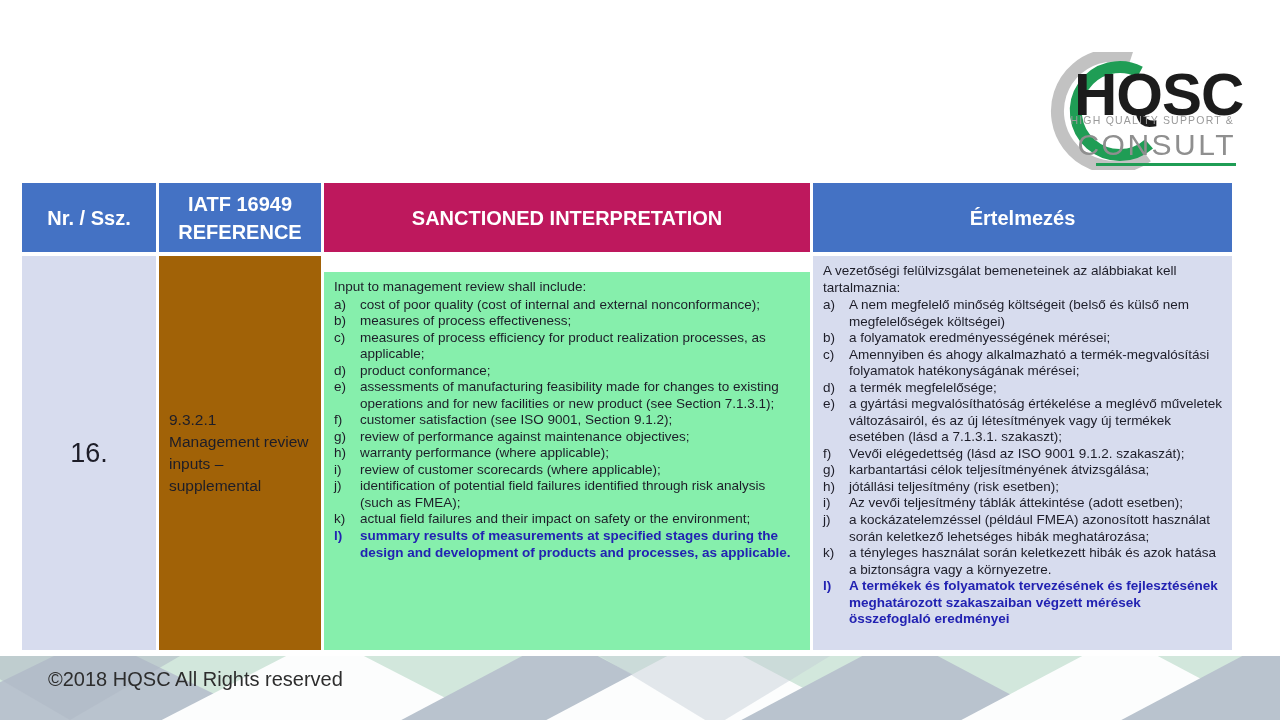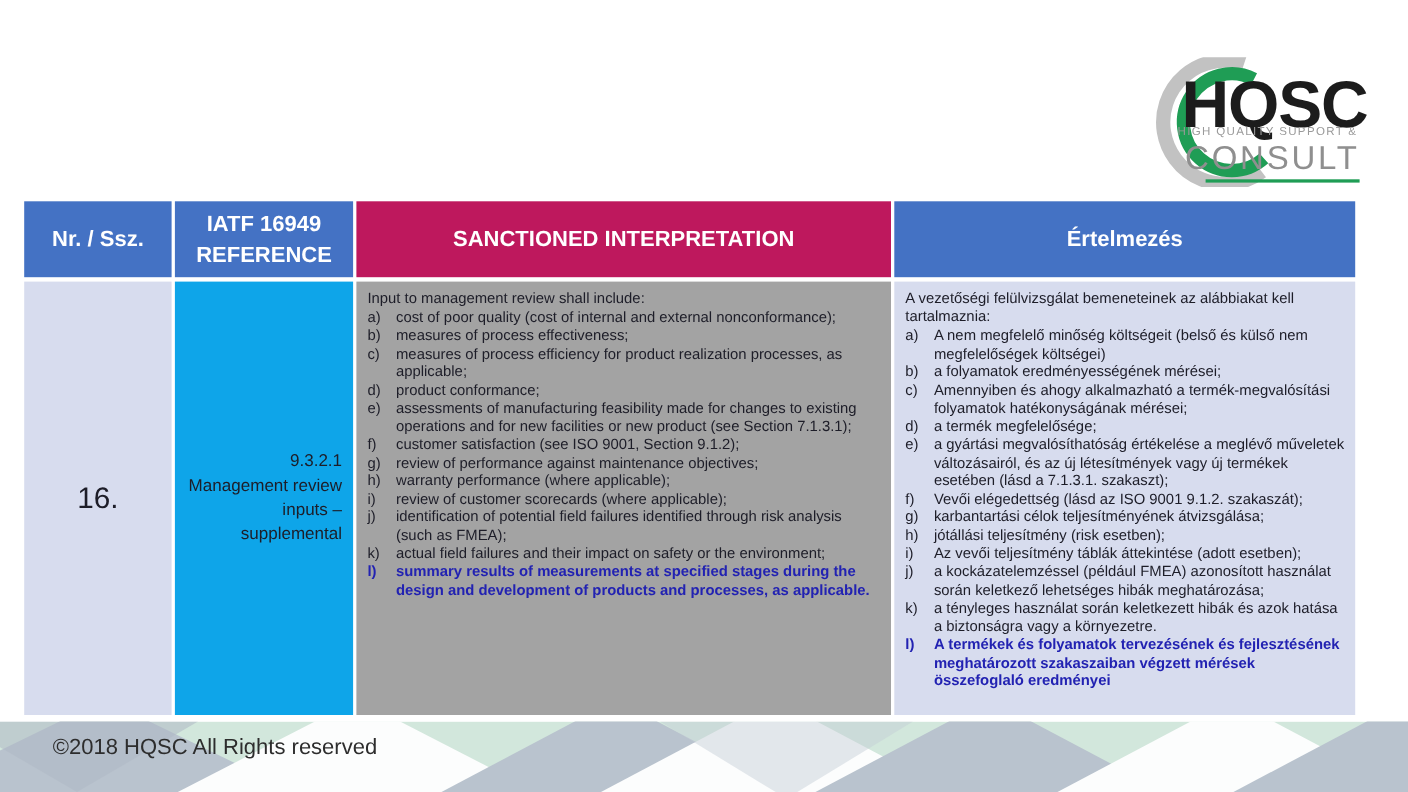--- a/index.html
+++ b/index.html
@@ -86,28 +86,28 @@
       <div>
         <div>IATF 16949</div>
         <div>REFERENCE</div>
       </div>
     </div>
     <div class="th" style="background:#be185d;">SANCTIONED INTERPRETATION</div>
     <div class="th" style="background:#4472C4;">Értelmezés</div>
 
     <div class="td td-nr" style="background:#D7DCEE;">16.</div>
 
-    <div class="td td-ref" style="background:#0ea5e9;text-align:right;">
+    <div class="td td-ref" style="background:#a16207;">
       <div>9.3.2.1</div>
       <div>Management review</div>
       <div>inputs –</div>
       <div>supplemental</div>
     </div>
 
-    <div class="td td-list" style="background:#a3a3a3;">
+    <div class="td td-list" style="background:#86efac;margin-top:16px;">
       <div class="intro">Input to management review shall include:</div>
       <div>
 
           <div class="item-row">
             <span class="item-label">a)</span>
             <span class="item-text">cost of poor quality (cost of internal and external nonconformance);</span>
           </div>
 
           <div class="item-row">
             <span class="item-label">b)</span>

